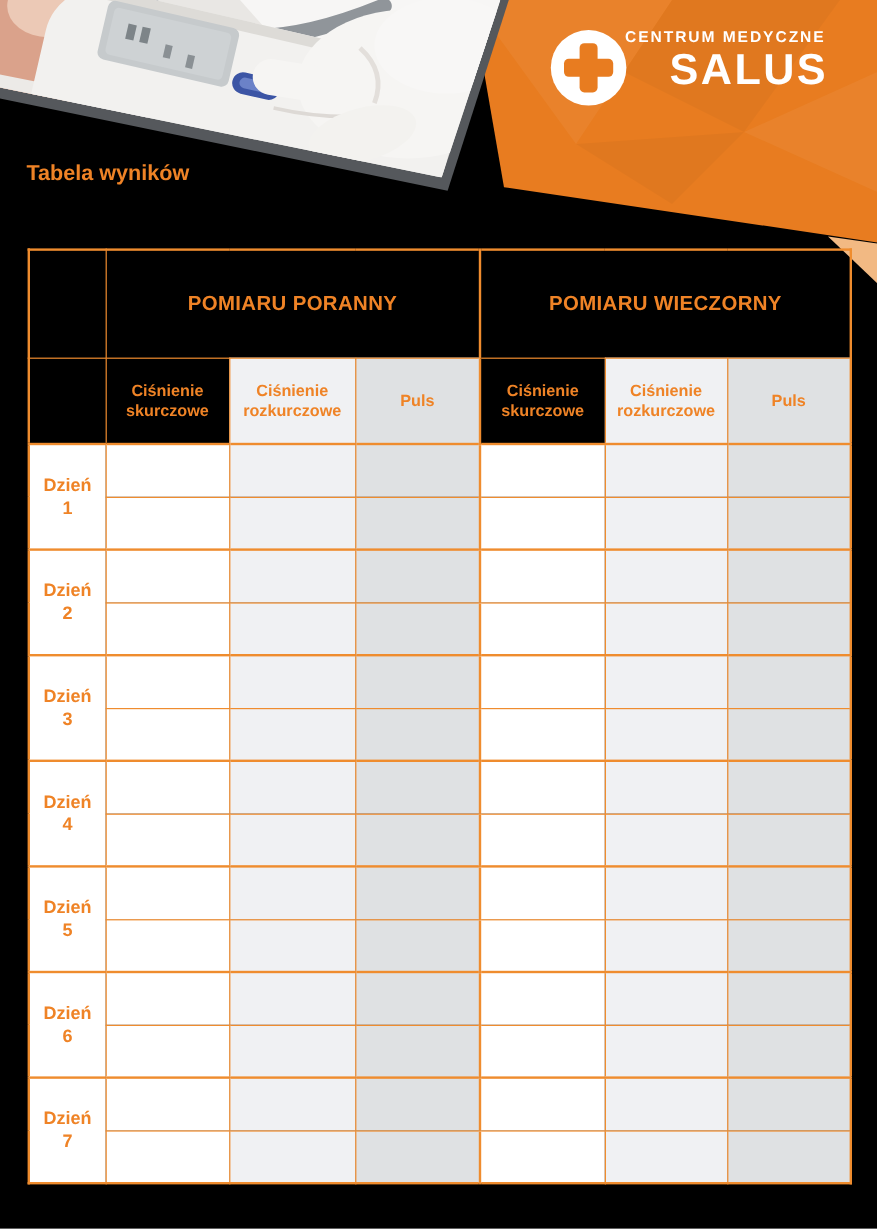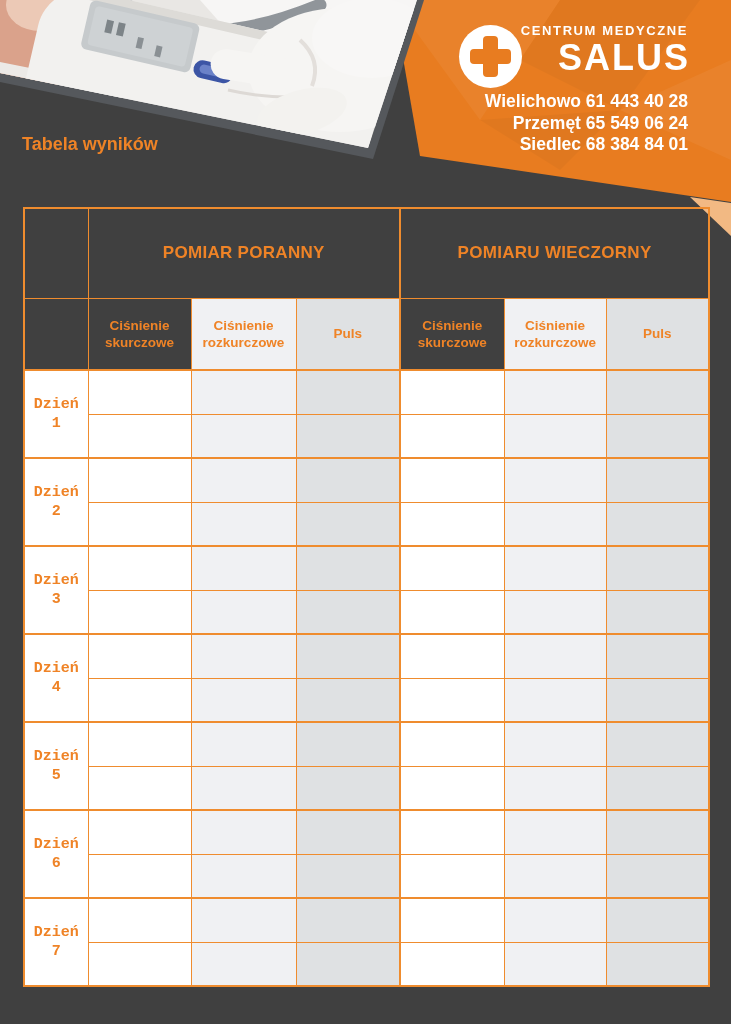--- a/index.html
+++ b/index.html
@@ -1,16 +1,16 @@
 <!DOCTYPE html>
 <html><head>
 <meta charset="utf-8">
 <style>
   html,body{margin:0;padding:0;background:#fff;}
-  .page{position:relative;width:731px;height:1024px;background:#404040;overflow:hidden;
+  .page{position:relative;width:731px;height:1024px;background:#000000;overflow:hidden;
         font-family:"Liberation Sans",sans-serif;}
 
   
   .header-svg{position:absolute;left:0;top:0;width:731px;height:240px;display:block;}
 
   .logo-circle{position:absolute;left:459px;top:25px;width:63px;height:63px;
                background:#ffffff;border-radius:50%;}
   .cross-v{position:absolute;left:24px;top:11px;width:15px;height:41px;background:#e87c20;border-radius:4px;}
   .cross-h{position:absolute;left:11px;top:24px;width:41px;height:15px;background:#e87c20;border-radius:4px;}
 
@@ -29,21 +29,21 @@
   table.results{position:absolute;left:23px;top:207px;width:685px;
                 border-collapse:collapse;table-layout:fixed;
                 border:2px solid #ef8c2e;}
   .results th,.results td{border:1.6px solid #ef8c2e;padding:0;text-align:center;vertical-align:middle;}
   tr.h1{height:90px;} tr.h2{height:72px;} tr.sub{height:44px;}
   .results tr.gtop>td{border-top-width:2.4px;}
   .sep{border-left-width:2.6px !important;}
   .grp{font-size:17px;font-weight:700;color:#ef8326;letter-spacing:.3px;}
   .colh{font-size:13.5px;font-weight:700;color:#ef8326;line-height:17px;padding:0 8px;}
   td.day{font-size:15px;font-weight:700;color:#ef8326;line-height:19px;background:#ffffff;}
-  td.day span{display:block;font-family:Liberation Mono, monospace;}
+  td.day span{display:block;}
   .l{background:#f0f1f3;} .g{background:#dfe1e3;margin-left:20px;}
   td.cell{background:#ffffff;} td.cell.l{background:#f0f1f3;} td.cell.g{background:#dfe1e3;}
 </style>
 </head>
 <body>
 
 <div class="page">
 
   <svg class="header-svg" viewBox="0 0 731 240" xmlns="http://www.w3.org/2000/svg">
     <defs>
@@ -103,44 +103,39 @@
 
   <div class="logo-circle">
     <span class="cross-v"></span>
     <span class="cross-h"></span>
   </div>
   <div class="logo-text">
     <div class="logo-tagline">CENTRUM MEDYCZNE</div>
     <div class="logo-name">SALUS</div>
   </div>
 
-  <div class="phones">
-    <div>Wielichowo 61 443 40 28</div>
-    <div>Przemęt 65 549 06 24</div>
-    <div>Siedlec 68 384 84 01</div>
-  </div>
 
   <div class="titles">
     <div class="title-sub">Tabela wyników</div>
   </div>
 
   <table class="results">
     <colgroup>
       <col style="width:64px">
         <col style="width:103px">
         <col style="width:105px">
         <col style="width:104px">
       <col style="width:104px">
         <col style="width:102px">
         <col style="width:103px">
     </colgroup>
     <tbody>
       <tr class="h1">
         <th></th>
-        <th class="grp" colspan="3">POMIAR PORANNY</th>
+        <th class="grp" colspan="3">POMIARU PORANNY</th>
         <th class="grp sep" colspan="3">POMIARU WIECZORNY</th>
       </tr>
       <tr class="h2">
         <th></th>
         <th class="colh">Ciśnienie skurczowe</th>
         <th class="colh l">Ciśnienie rozkurczowe</th>
         <th class="colh g">Puls</th>
         <th class="colh sep">Ciśnienie skurczowe</th>
         <th class="colh l">Ciśnienie rozkurczowe</th>
         <th class="colh g">Puls</th>

